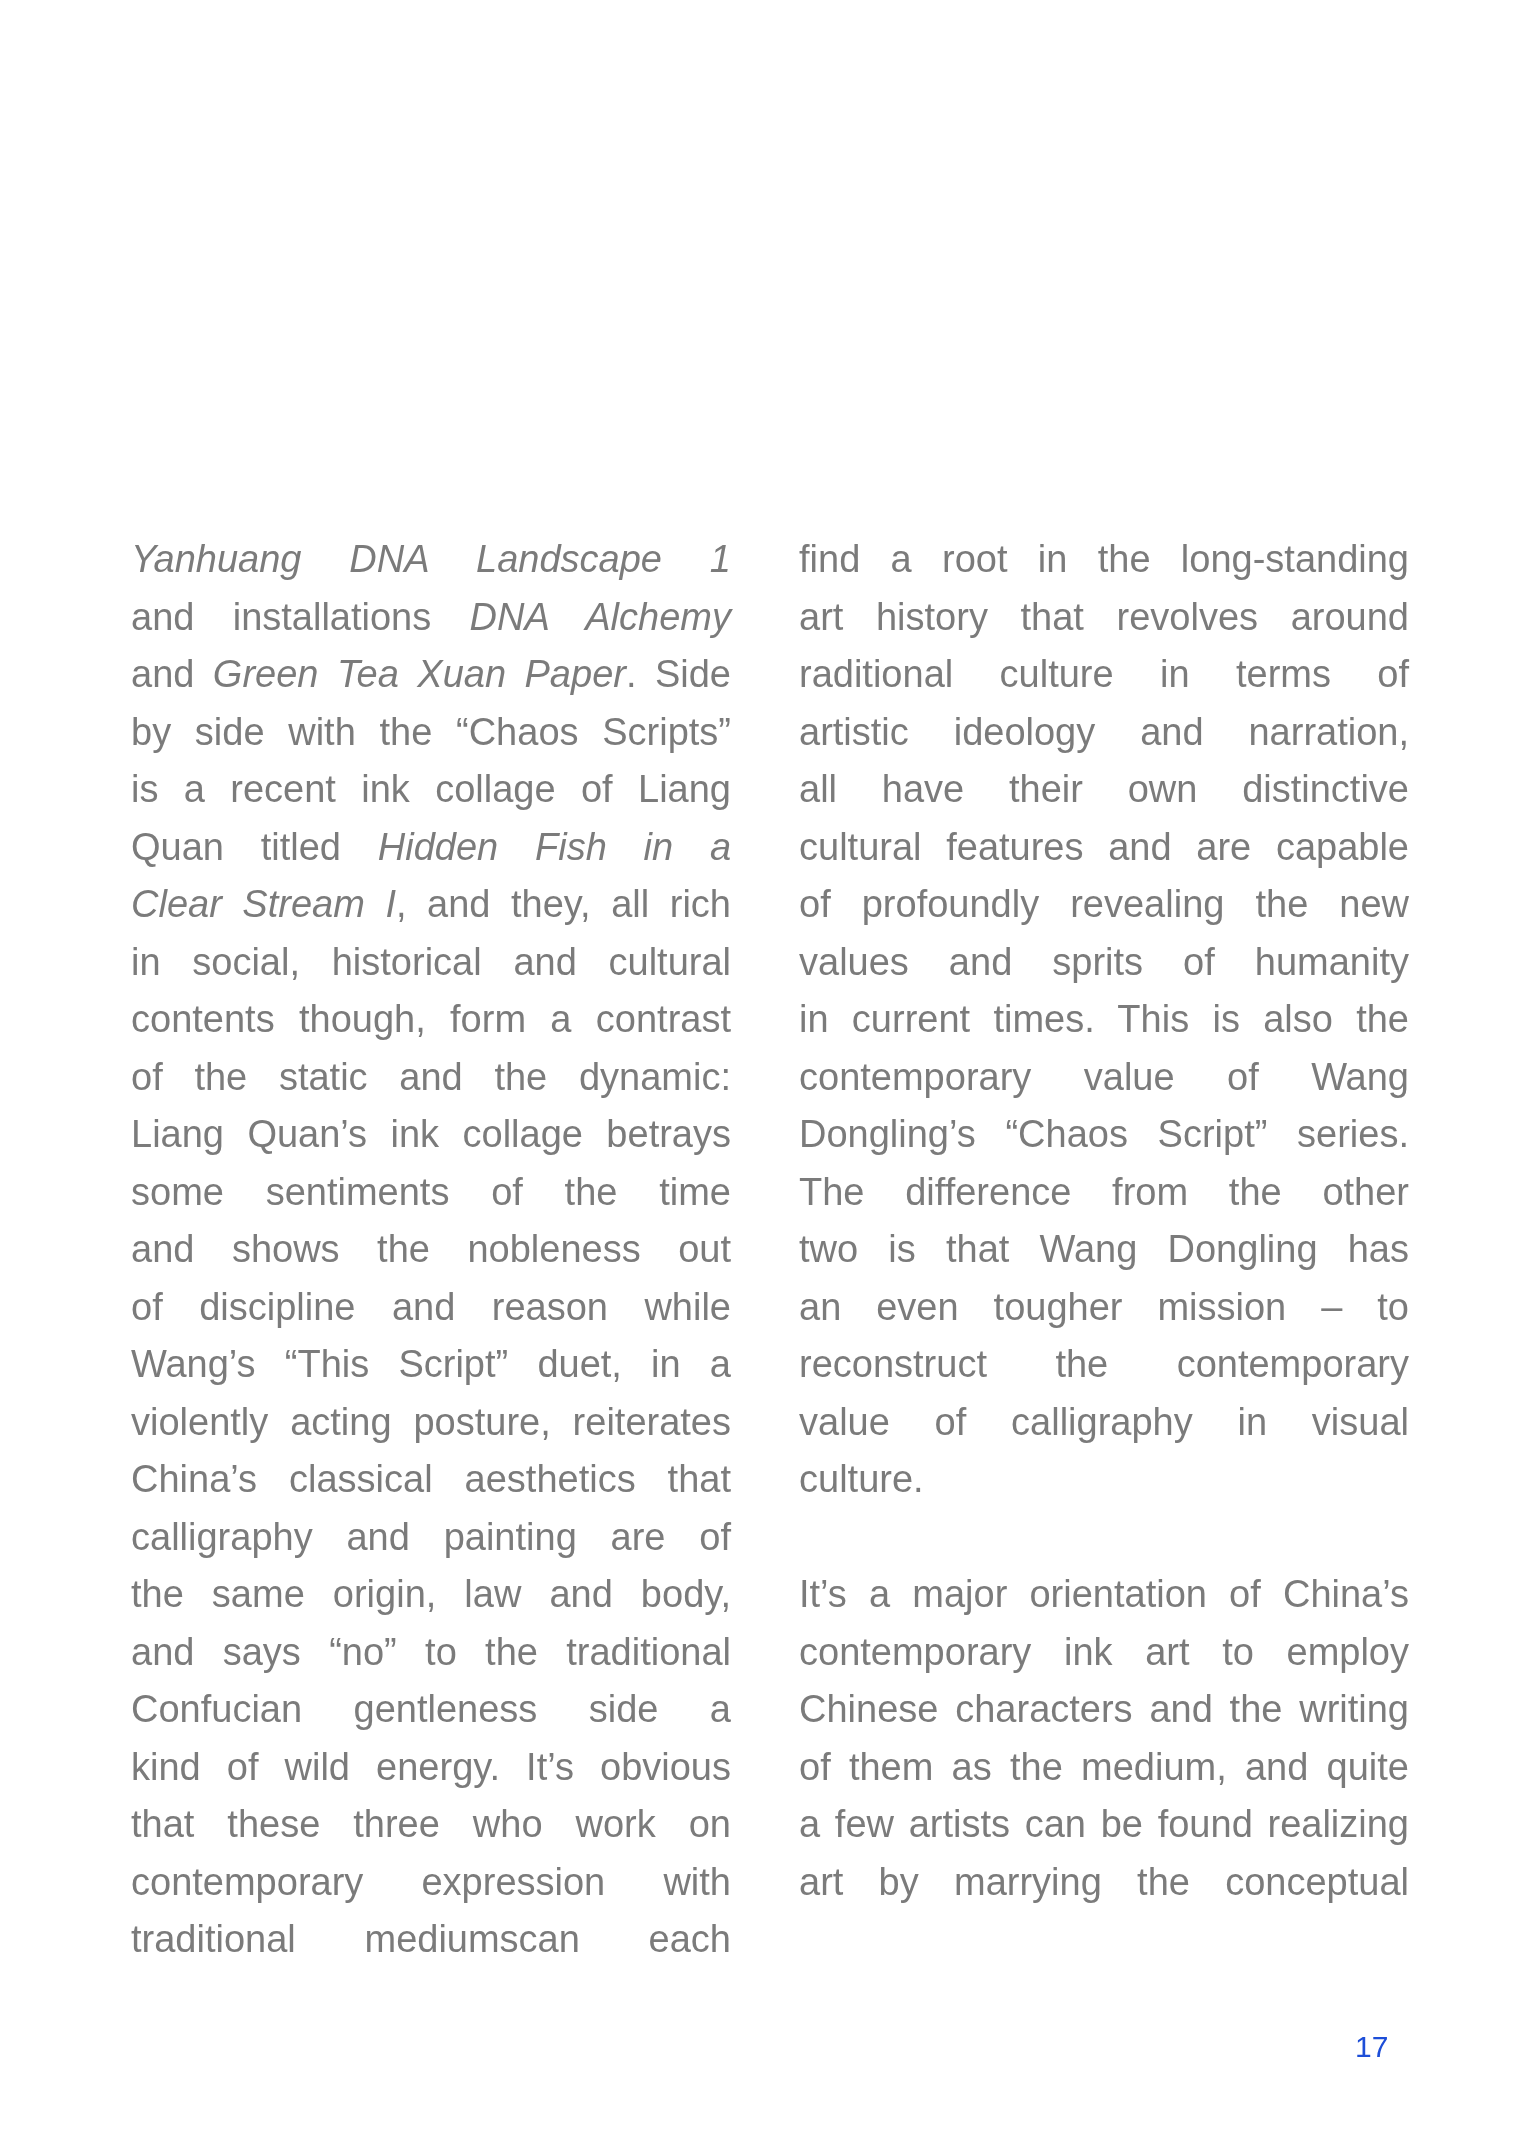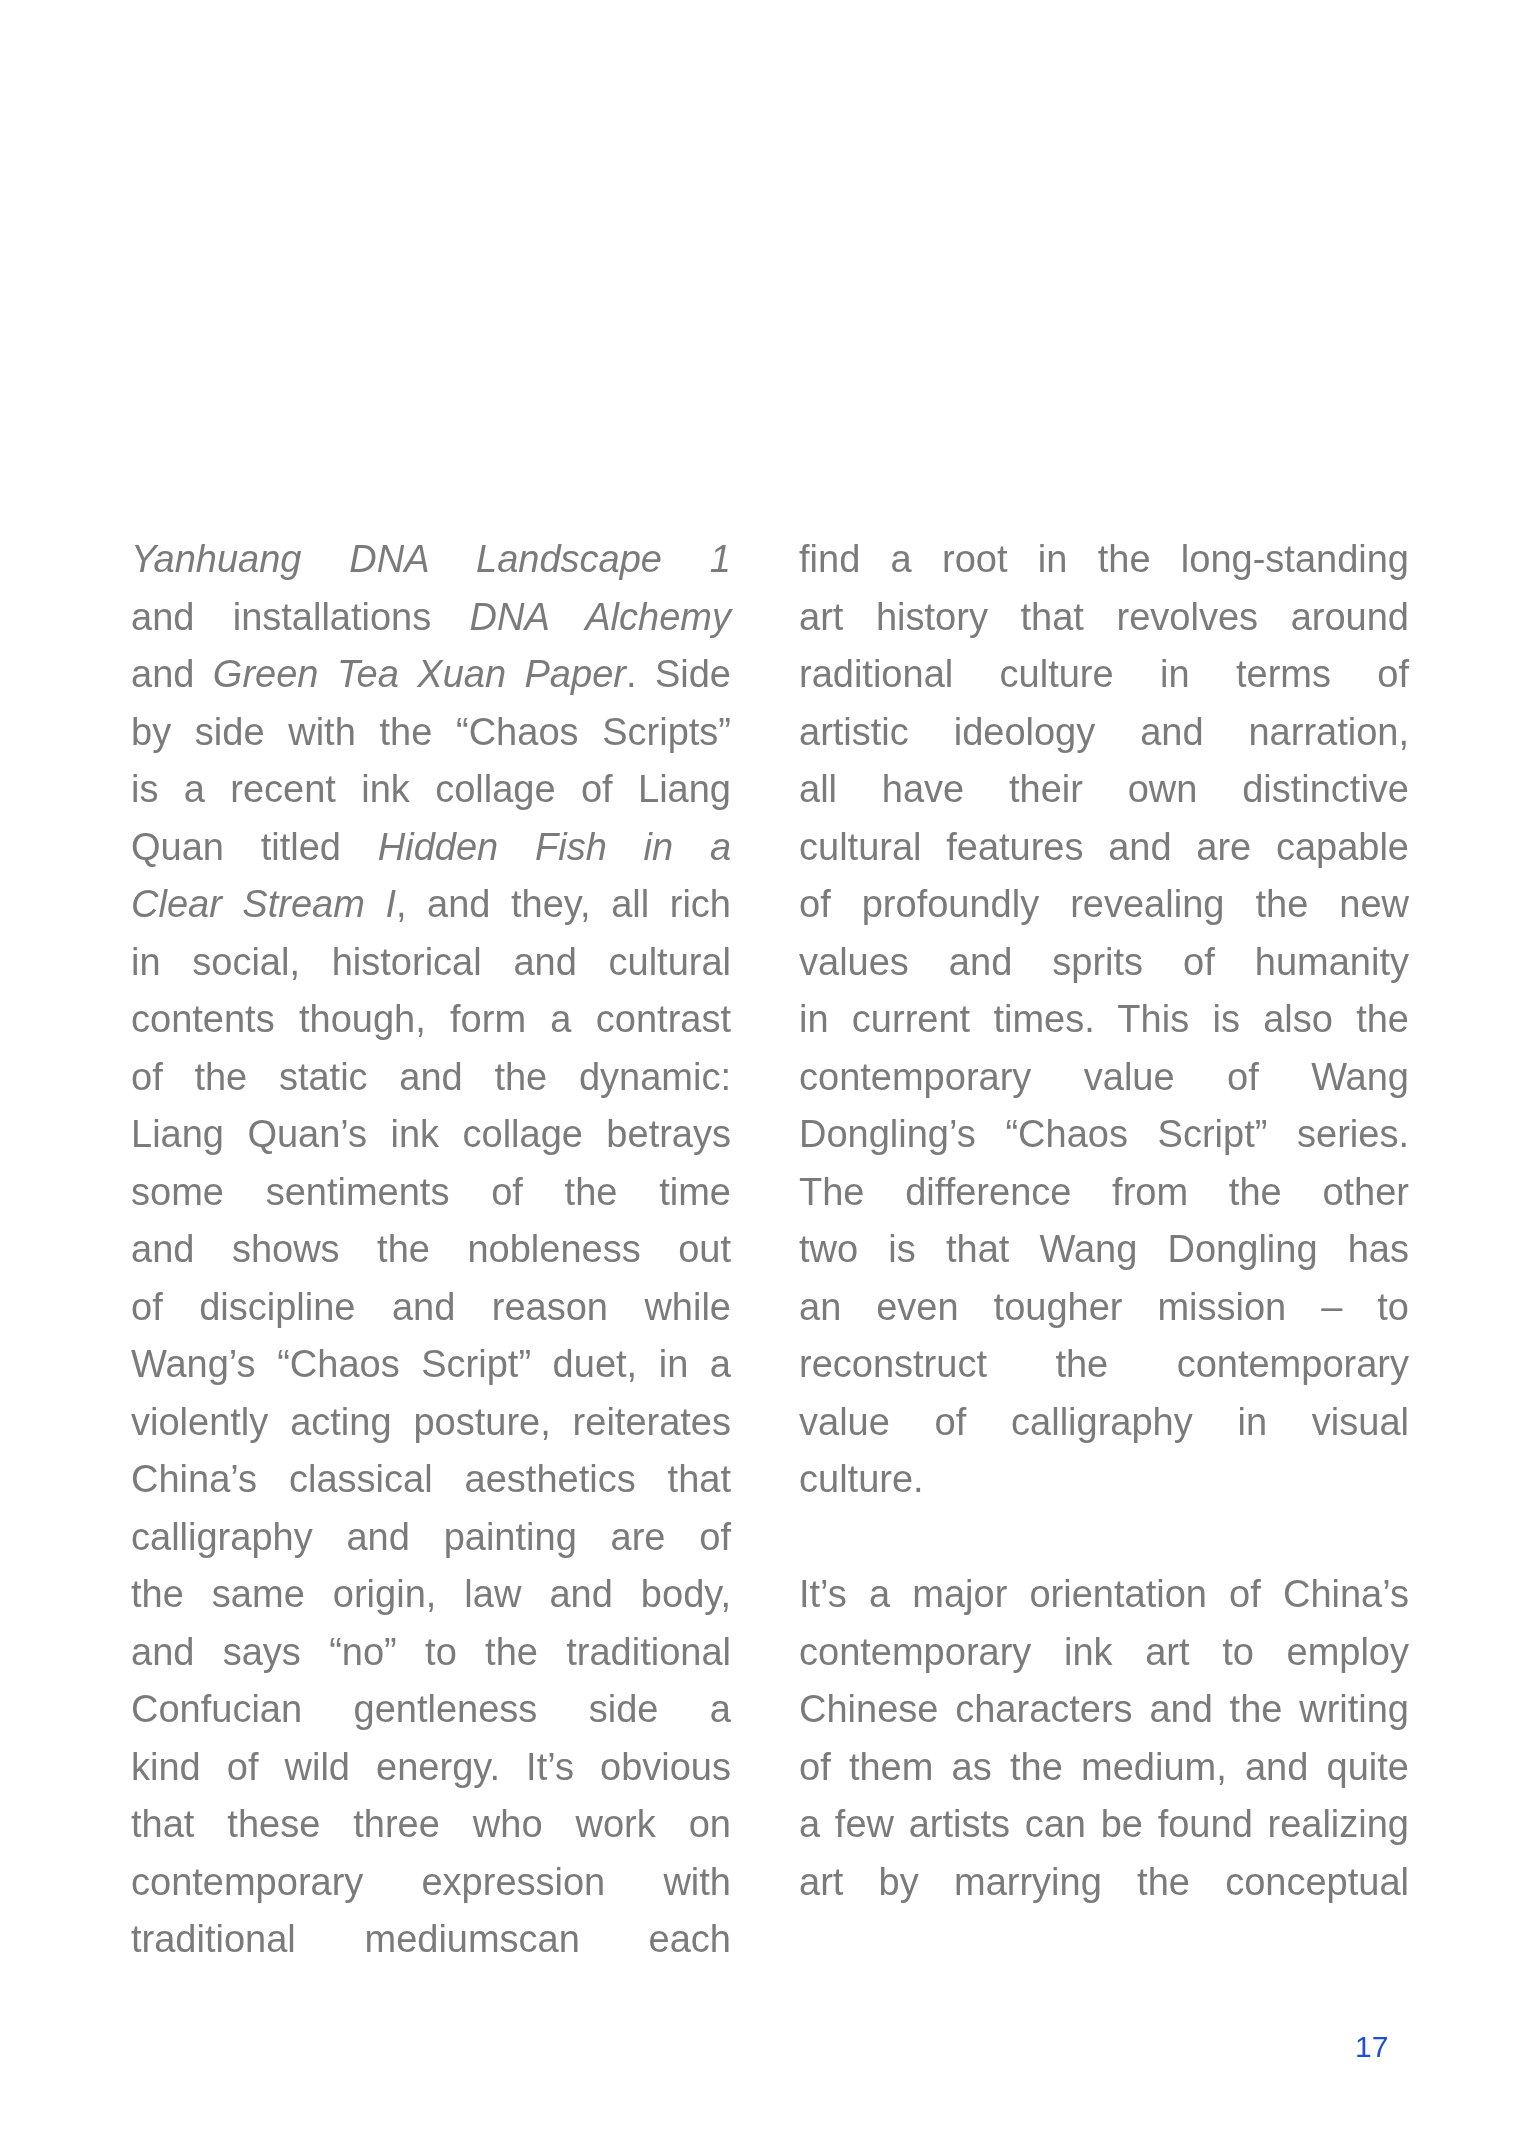--- a/index.html
+++ b/index.html
@@ -61,21 +61,21 @@
       <div class="line"><span>is a recent ink collage of Liang</span></div>
       <div class="line"><span>Quan titled </span><span class="italic">Hidden Fish in a</span></div>
       <div class="line"><span class="italic">Clear Stream I</span><span>, and they, all rich</span></div>
       <div class="line"><span>in social, historical and cultural</span></div>
       <div class="line"><span>contents though, form a contrast</span></div>
       <div class="line"><span>of the static and the dynamic:</span></div>
       <div class="line"><span>Liang Quan’s ink collage betrays</span></div>
       <div class="line"><span>some sentiments of the time</span></div>
       <div class="line"><span>and shows the nobleness out</span></div>
       <div class="line"><span>of discipline and reason while</span></div>
-      <div class="line"><span>Wang’s “Chaos Script” duet, in a</span></div>
+      <div class="line"><span>Wang’s “This Script” duet, in a</span></div>
       <div class="line"><span>violently acting posture, reiterates</span></div>
       <div class="line"><span>China’s classical aesthetics that</span></div>
       <div class="line"><span>calligraphy and painting are of</span></div>
       <div class="line"><span>the same origin, law and body,</span></div>
       <div class="line"><span>and says “no” to the traditional</span></div>
       <div class="line"><span>Confucian gentleness side a</span></div>
       <div class="line"><span>kind of wild energy. It’s obvious</span></div>
       <div class="line"><span>that these three who work on</span></div>
       <div class="line"><span>contemporary expression with</span></div>
       <div class="line"><span>traditional mediumscan each</span></div>

